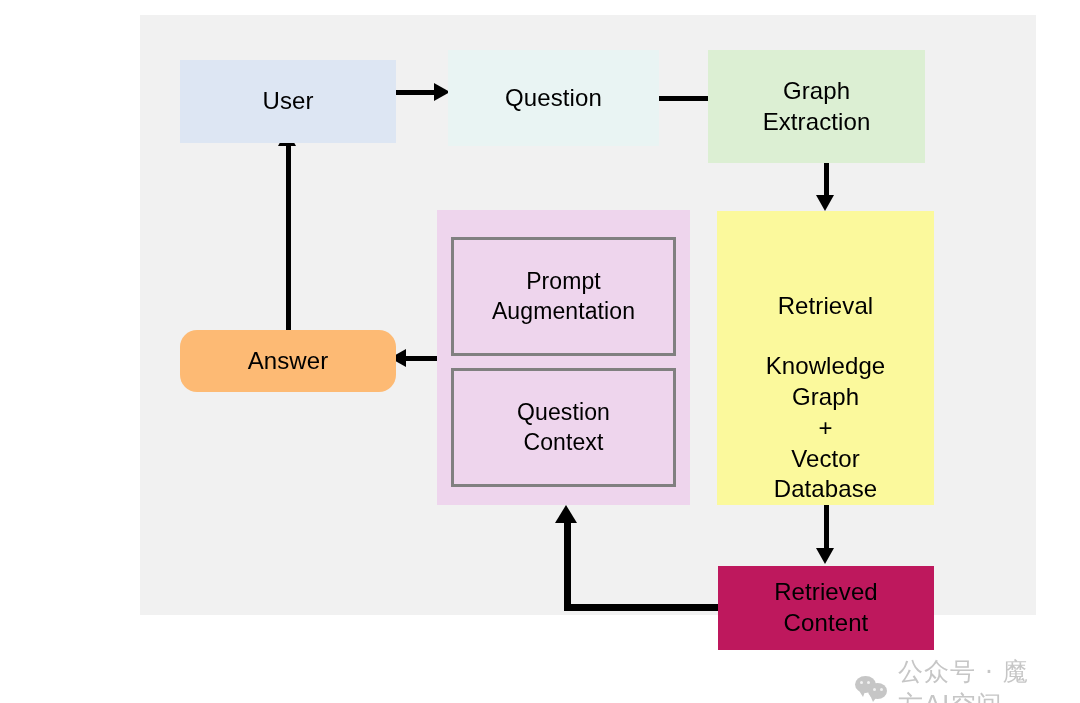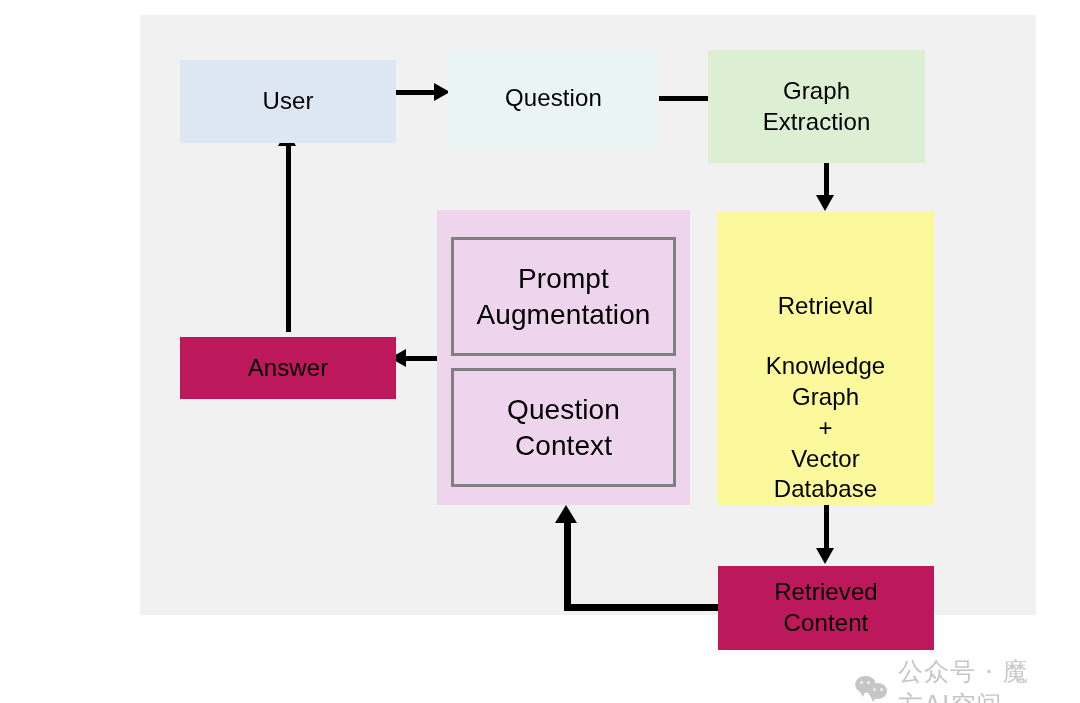--- a/index.html
+++ b/index.html
@@ -66,34 +66,35 @@
     left: 297px; top: 195px; width: 253px; height: 295px;
     background: #eed5ed;
     display: block;
   }
   .subnode {
     position: absolute;
     display: flex;
     align-items: center;
     justify-content: center;
     text-align: center;
-    font-size: 28px;
+    font-size: 23px;
     line-height: 1.28;
     color: #000000;
     border: 3px solid #808080;
     background: #eed5ed;
     box-sizing: border-box;
     white-space: pre-line;
   }
   #sub-prompt-augmentation { left: 14px; top: 27px;  width: 225px; height: 119px; }
   #sub-question-context    { left: 14px; top: 158px; width: 225px; height: 119px; }
 
   #node-answer {
-    left: 40px;  top: 322px; width: 216px; height: 62px;
-    background: #be185d;
+    left: 40px;  top: 315px; width: 216px; height: 62px;
+    background: #fdba74;
+    border-radius: 17px;
   }
 
   
   .conn { position: absolute; background: #000000; }
   .arrowhead { position: absolute; width: 0; height: 0; }
 
   
   #conn-user-question      { left: 256px; top: 75px;  width: 40px;  height: 5px; }
   #head-user-question      { left: 294px; top: 68px;  border-top: 9px solid transparent;
                              border-bottom: 9px solid transparent; border-left: 16px solid #000; }

